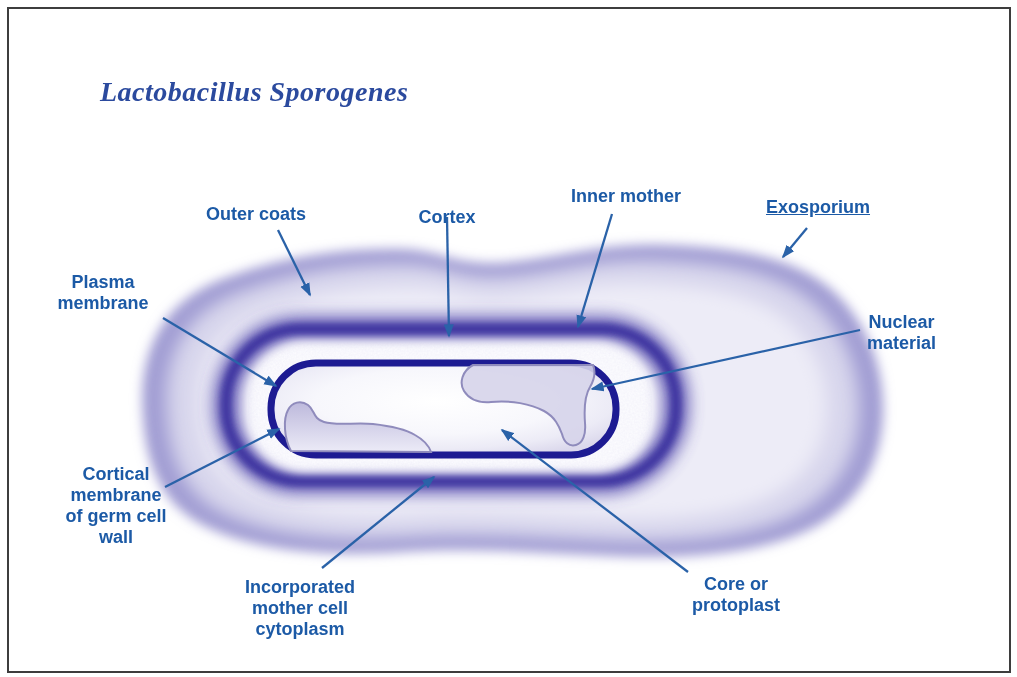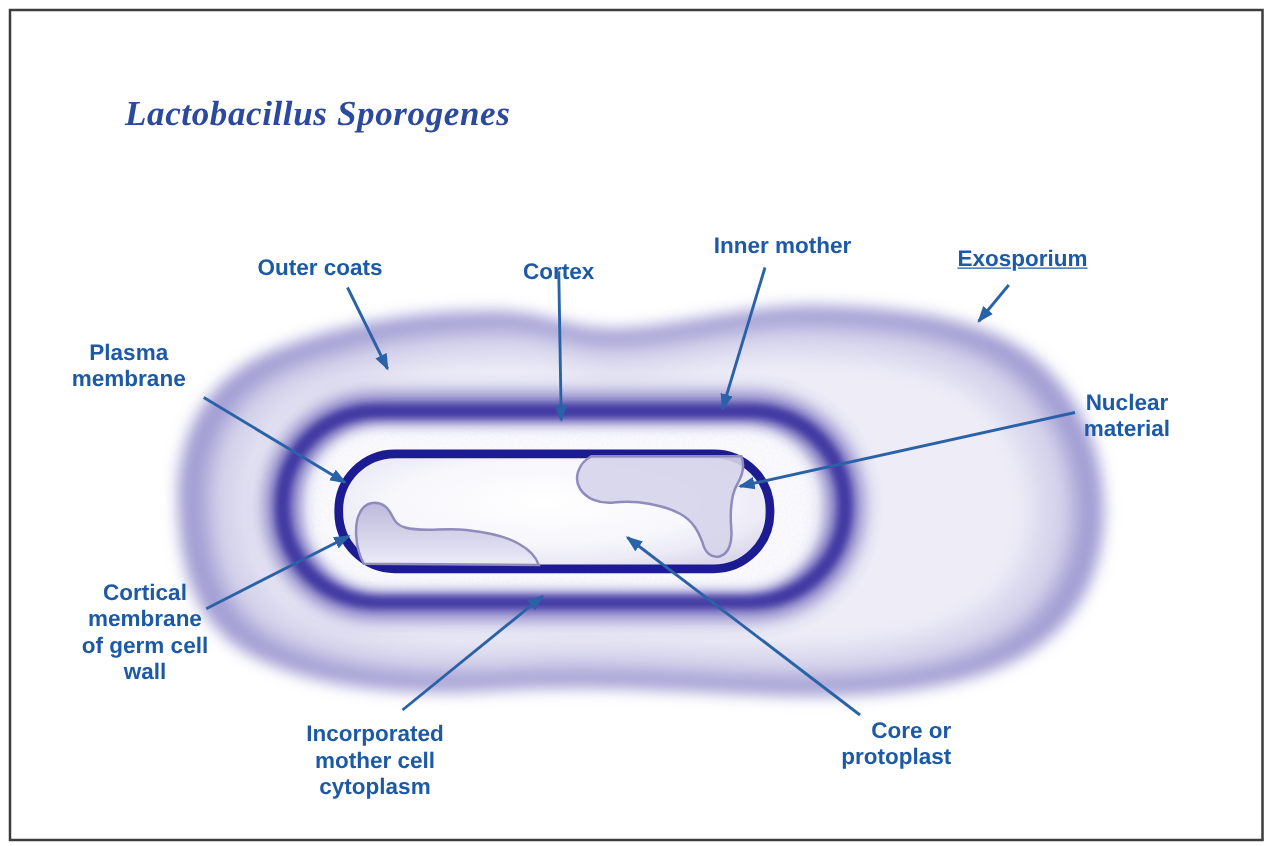--- a/index.html
+++ b/index.html
@@ -176,16 +176,16 @@
 membrane</div>
       <div class="lbl left" style="left: 867px; top: 312px;">Nuclear
 material</div>
       <div class="lbl" style="left: 116px; top: 464px;">Cortical
 membrane
 of germ cell
 wall</div>
       <div class="lbl" style="left: 300px; top: 577px;">Incorporated
 mother cell
 cytoplasm</div>
-      <div class="lbl" style="left: 717px; top: 574px; text-align: right;">Core or
+      <div class="lbl" style="left: 736px; top: 574px;">Core or
 protoplast</div>
     </div>
 </div>
 
 </body></html>

